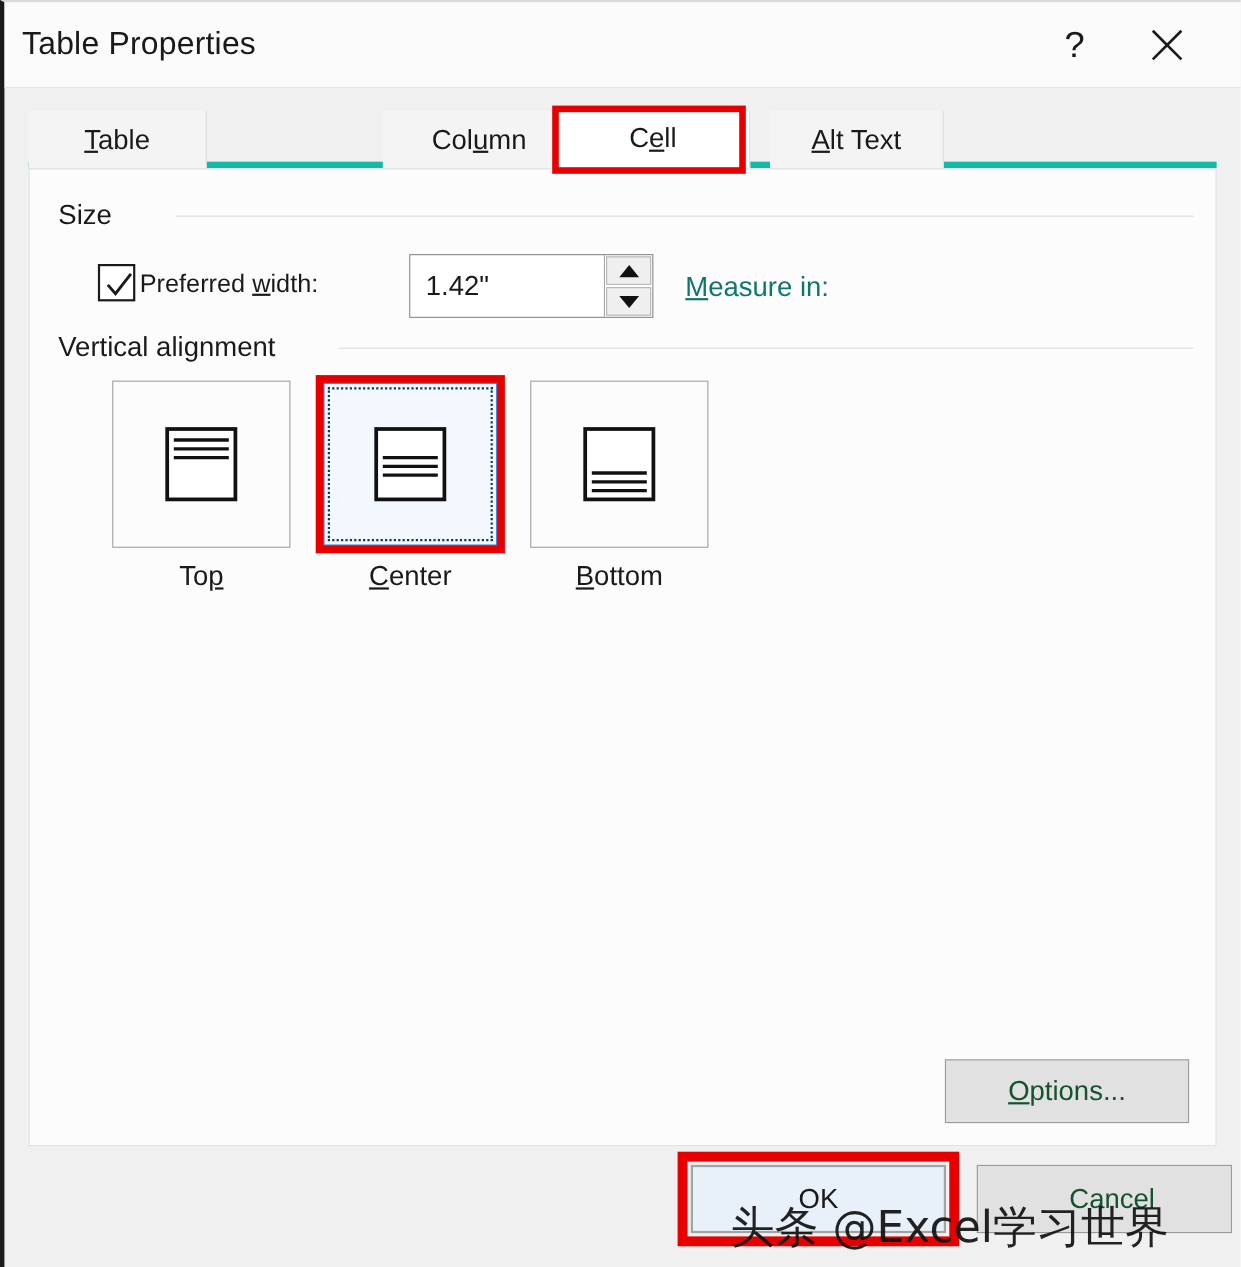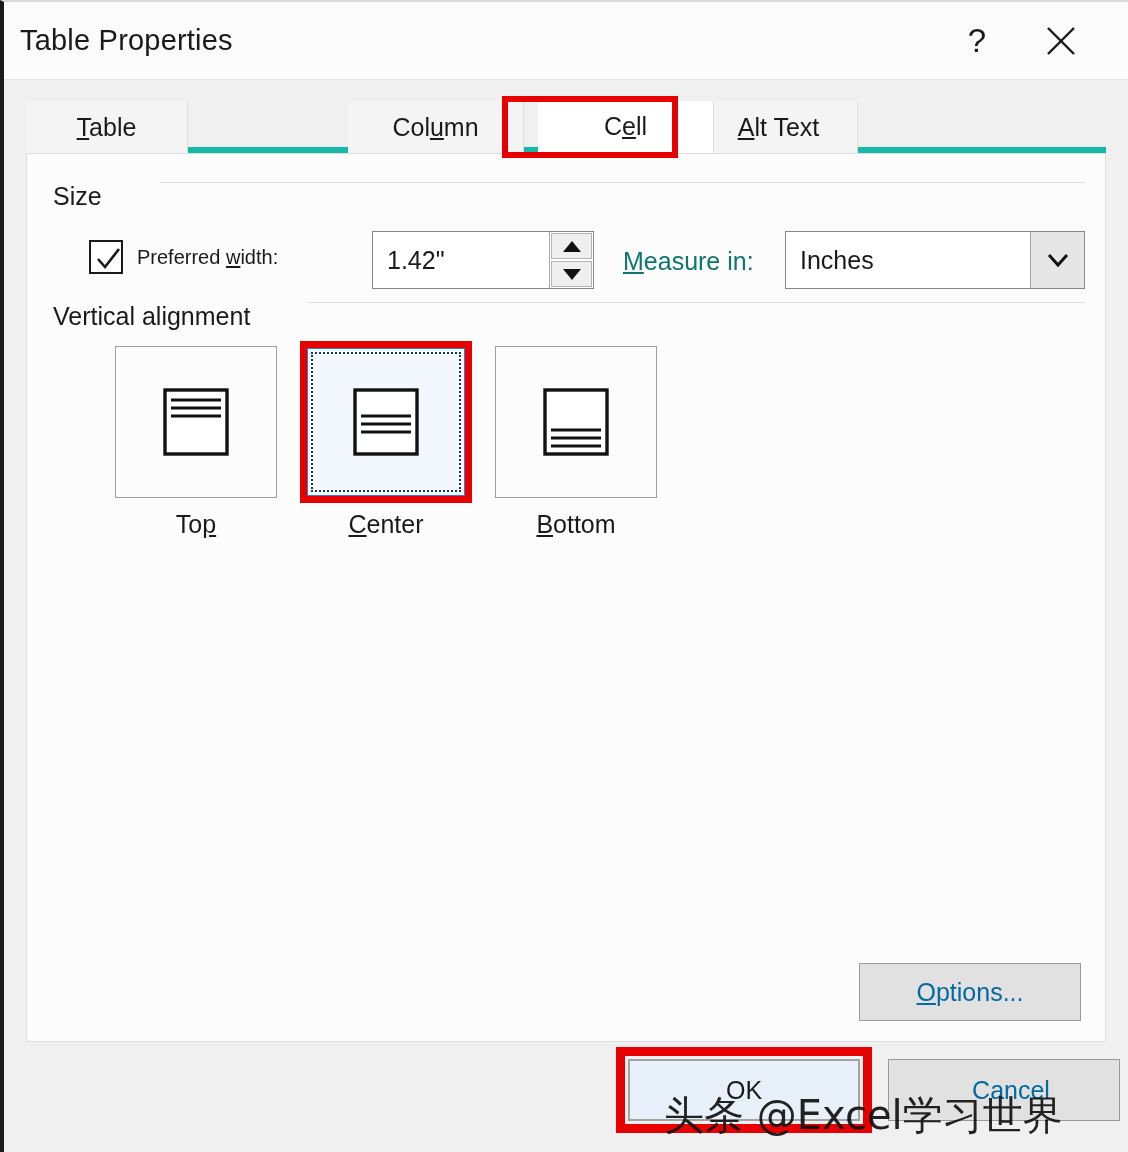--- a/index.html
+++ b/index.html
@@ -109,21 +109,21 @@
     height: 889px;
     background: #fcfcfc;
     border: 1px solid #dedede;
     z-index: 2;
   }
 
   
   .group {
     position: absolute;
     display: flex;
-    align-items: flex-start;
+    align-items: center;
     white-space: nowrap;
     gap: 44px;
   }
   .group-label {
     font-size: 25px;
     color: #1a1a1a;
     padding-right: 14px;
   }
   .group-rule {
     flex: 1 1 auto;
@@ -149,23 +149,23 @@
   }
   .checkbox {
     width: 34px; height: 34px;
     border: 2px solid #1a1a1a;
     background: #ffffff;
     position: relative;
     flex: none;
   }
   .checkbox svg { position: absolute; left: 3px; top: 3px; }
   .checkbox-label {
-    font-size: 20px;
-    color: #1a1a1a;
-    margin-left: 14px;
+    font-size: 23px;
+    color: #1a1a1a;
+    margin-left: 4px;
     white-space: nowrap;
   }
   .checkbox-label u { text-decoration: underline; text-underline-offset: 2px; }
 
   .spinbox {
     position: absolute;
     left: 319px; top: 0;
     width: 222px; height: 58px;
     background: #ffffff;
     border: 1px solid #888888;
@@ -241,21 +241,21 @@
     background: #e6e6e6;
     border-left: 1px solid #a8a8a8;
     display: flex;
     align-items: center;
     justify-content: center;
   }
 
   
   .align-row {
     position: absolute;
-    left: 38px;
+    left: 25px;
     top: 192px;
     width: 1032px;
     height: 200px;
   }
   .align-opt {
     position: absolute;
     top: 0;
     width: 162px;
   }
   .align-box {
@@ -300,21 +300,21 @@
     z-index: 5;
     pointer-events: none;
   }
 
   
   .btn {
     display: flex;
     align-items: center;
     justify-content: center;
     font-size: 25px;
-    color: #0369a1;
+    color: #14532d;
     background: #e1e1e1;
     border: 1px solid #9a9a9a;
     white-space: nowrap;
     font-family: "Liberation Sans", sans-serif;
   }
   .btn u { text-decoration: underline; text-underline-offset: 2px; }
   #options-button {
     position: absolute;
     left: 832px;
     top: 809px;
@@ -390,21 +390,21 @@
     </button>
   </div>
 
   <div class="tabstrip">
     <div class="tab" id="tab-table" style="left:0px;width:162px;">
       <span><u>T</u><span>able</span></span>
     </div>
     <div class="tab" id="tab-column" style="left:322px;width:176px;">
       <span><span>Col</span><u>u</u><span>mn</span></span>
     </div>
-    <div class="tab selected" id="tab-cell" style="left:512px;width:176px;">
+    <div class="tab selected" id="tab-cell" style="left:480px;width:176px;">
       <span><span>C</span><u>e</u><span>ll</span></span>
     </div>
     <div class="tab" id="tab-alt-text" style="left:674px;width:158px;">
       <span><u>A</u><span>lt Text</span></span>
     </div>
   </div>
   <div class="red-ring-cell"></div>
 
   <div class="panel">
 
@@ -431,28 +431,20 @@
             <span class="tri-up"></span>
           </div>
           <div class="spin-btn">
             <span class="tri-down"></span>
           </div>
         </div>
       </div>
 
       <div class="measure-label"><u>M</u><span>easure in:</span></div>
 
-      <div class="combobox">
-        <div class="combobox-value">Inches</div>
-        <div class="combo-arrow">
-          <svg width="30" height="20" viewBox="0 0 30 20">
-            <polyline points="6,5 15,15 24,5" fill="none" stroke="#111111" stroke-width="3"></polyline>
-          </svg>
-        </div>
-      </div>
     </div>
 
     <div class="group" id="group-valign">
       <span class="group-label">Vertical alignment</span>
       <span class="group-rule"></span>
     </div>
 
     <div class="align-row">
 
       <div class="align-opt" id="align-opt-top">

